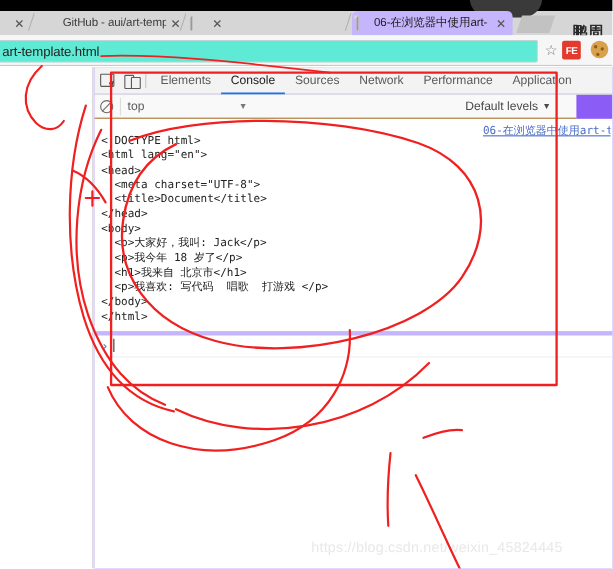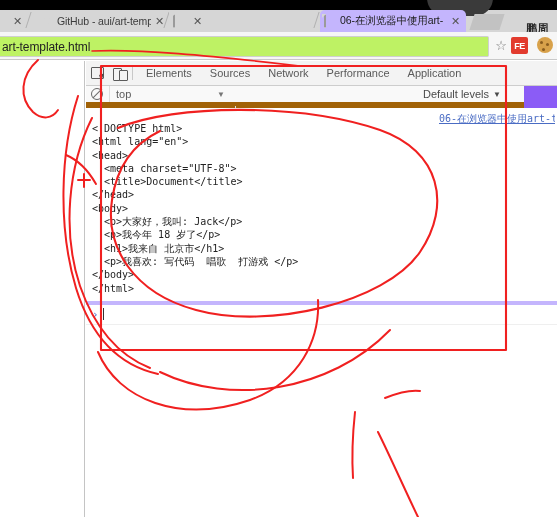--- a/index.html
+++ b/index.html
@@ -106,36 +106,36 @@
     transform: skewX(-18deg);
   }
   .newtab {
     position: absolute; top: 4px;
     width: 30px; height: 16px;
     background: #c2c2c2;
     transform: skewX(-18deg);
   }
   .profile-name {
     position: absolute; right: 8px; top: 11px;
-    font-size: 11px; color: #2a2a2a;
+    font-size: 14px; color: #2a2a2a;
     font-weight: bold;
     letter-spacing: 0.5px;
   }
 
   
   .omnirow {
     position: absolute; left: 0; top: 32px;
     width: 557px; height: 28px;
     background: #f6f6f6;
     border-bottom: 1px solid #c9c9c9;
   }
   .omnibox {
     position: absolute; left: 0; top: 4px;
     width: 489px; height: 21px;
-    background: #bef264;
+    background: #5eead4;
     border: 1px solid #cfcfcf;
     border-left: none;
     border-radius: 0 2px 2px 0;
     display: flex; align-items: center;
     padding-left: 2px;
   }
   .url-text {
     font-size: 12px;
     color: #222;
     letter-spacing: -0.1px;
@@ -249,21 +249,21 @@
   }
   .dt-tab.active {
     color: #1a1a1a;
     box-shadow: inset 0 -2px 0 #1a73e8;
   }
 
   .dt-toolbar {
     position: absolute; left: 0; top: 25px;
     width: 438px; height: 22px;
     background: #f9f9f9;
-    border-bottom: 6px solid #a16207;
+    border-bottom: 1px solid #a16207;
     display: flex; align-items: center;
   }
   .ic-clear {
     width: 12px; height: 12px;
     border: 1.4px solid #6a6a6a;
     border-radius: 50%;
     position: relative;
     margin: 0 6px 0 5px;
     flex: 0 0 auto;
   }
@@ -423,20 +423,21 @@
 
     <div class="dt-tabbar">
       <div class="dt-icon">
           <span class="ic-inspect"></span>
         </div>
       <div class="dt-icon">
           <span class="ic-device"></span>
         </div>
       <div class="dt-div"></div>
       <div class="dt-tab">Elements</div>
+      <div class="dt-tab active">Console</div>
       <div class="dt-tab">Sources</div>
       <div class="dt-tab">Network</div>
       <div class="dt-tab">Performance</div>
       <div class="dt-tab">Application</div>
 
     </div>
 
     <div class="dt-toolbar">
       <span class="ic-clear"></span>
       <div class="ctx-select">
@@ -469,20 +470,21 @@
 &lt;/body&gt;
 &lt;/html&gt;</pre>
       </div>
       <div class="prompt-row">
         <span class="prompt-arrow">›</span>
         <span class="prompt-caret"></span>
       </div>
     </div>
   </div>
 
+  <div class="watermark">https://blog.csdn.net/weixin_45824445</div>
 
   <svg class="annot" viewBox="0 0 557 517">
     <g fill="none" stroke="#f02020" stroke-width="2" stroke-linecap="round" stroke-linejoin="round">
 
       <path d="M92,51 C140,49 205,55 300,66" stroke-width="1.6"></path>
 
       <path d="M101,66 L506,66 L506,350 L101,350 Z" stroke-width="2.1"></path>
 
       <path d="M118,128 C175,104 300,103 380,130 C440,151 452,205 420,252
                C385,303 268,330 196,310 C133,293 105,247 112,200

